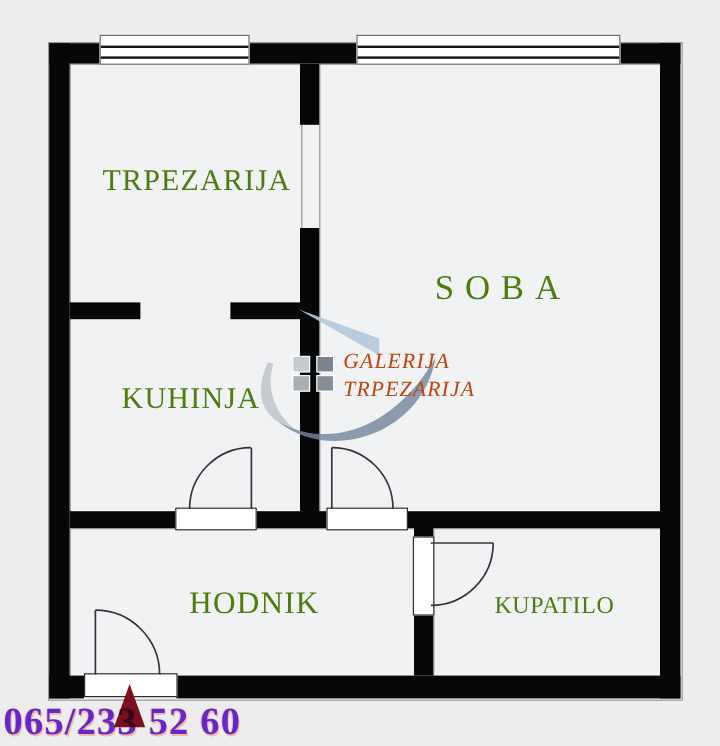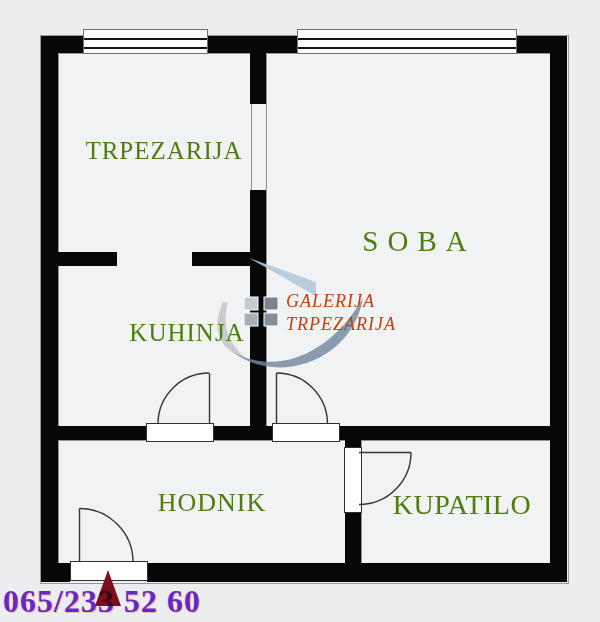--- a/index.html
+++ b/index.html
@@ -25,23 +25,23 @@
   
   .threshold{position:absolute;background:#ffffff;border:1px solid #2e2e32;box-sizing:border-box;}
 
   .overlay{position:absolute;left:0;top:0;width:600px;height:622px;pointer-events:none;}
 
   
   .room-label{position:absolute;transform:translate(-50%,-50%);color:#4d7c0f;font-weight:500;
               white-space:nowrap;letter-spacing:1px;}
   .lbl-trpezarija{left:164px;top:151px;font-size:25px;}
   .lbl-soba{left:419px;top:241px;font-size:29px;letter-spacing:9px;}
-  .lbl-kuhinja{left:159px;top:333px;font-size:25px;margin-left:28px;}
+  .lbl-kuhinja{left:159px;top:333px;font-size:25px;}
   .lbl-hodnik{left:212px;top:503px;font-size:26px;}
-  .lbl-kupatilo{left:462px;top:505px;font-size:28px;letter-spacing:0.5px;}
+  .lbl-kupatilo{left:462px;top:505px;font-size:20px;letter-spacing:0.5px;}
 
   
   .wm-text{position:absolute;color:#c2410c;font-style:italic;font-size:18px;letter-spacing:1px;
            font-weight:500;white-space:nowrap;}
   .wm-line1{left:286px;top:291px;}
   .wm-line2{left:286px;top:314px;}
 
   
   .phone{position:absolute;left:3px;top:583px;font-size:32px;font-weight:bold;color:#6d28d9;
          letter-spacing:1px;white-space:nowrap;mix-blend-mode:multiply;

